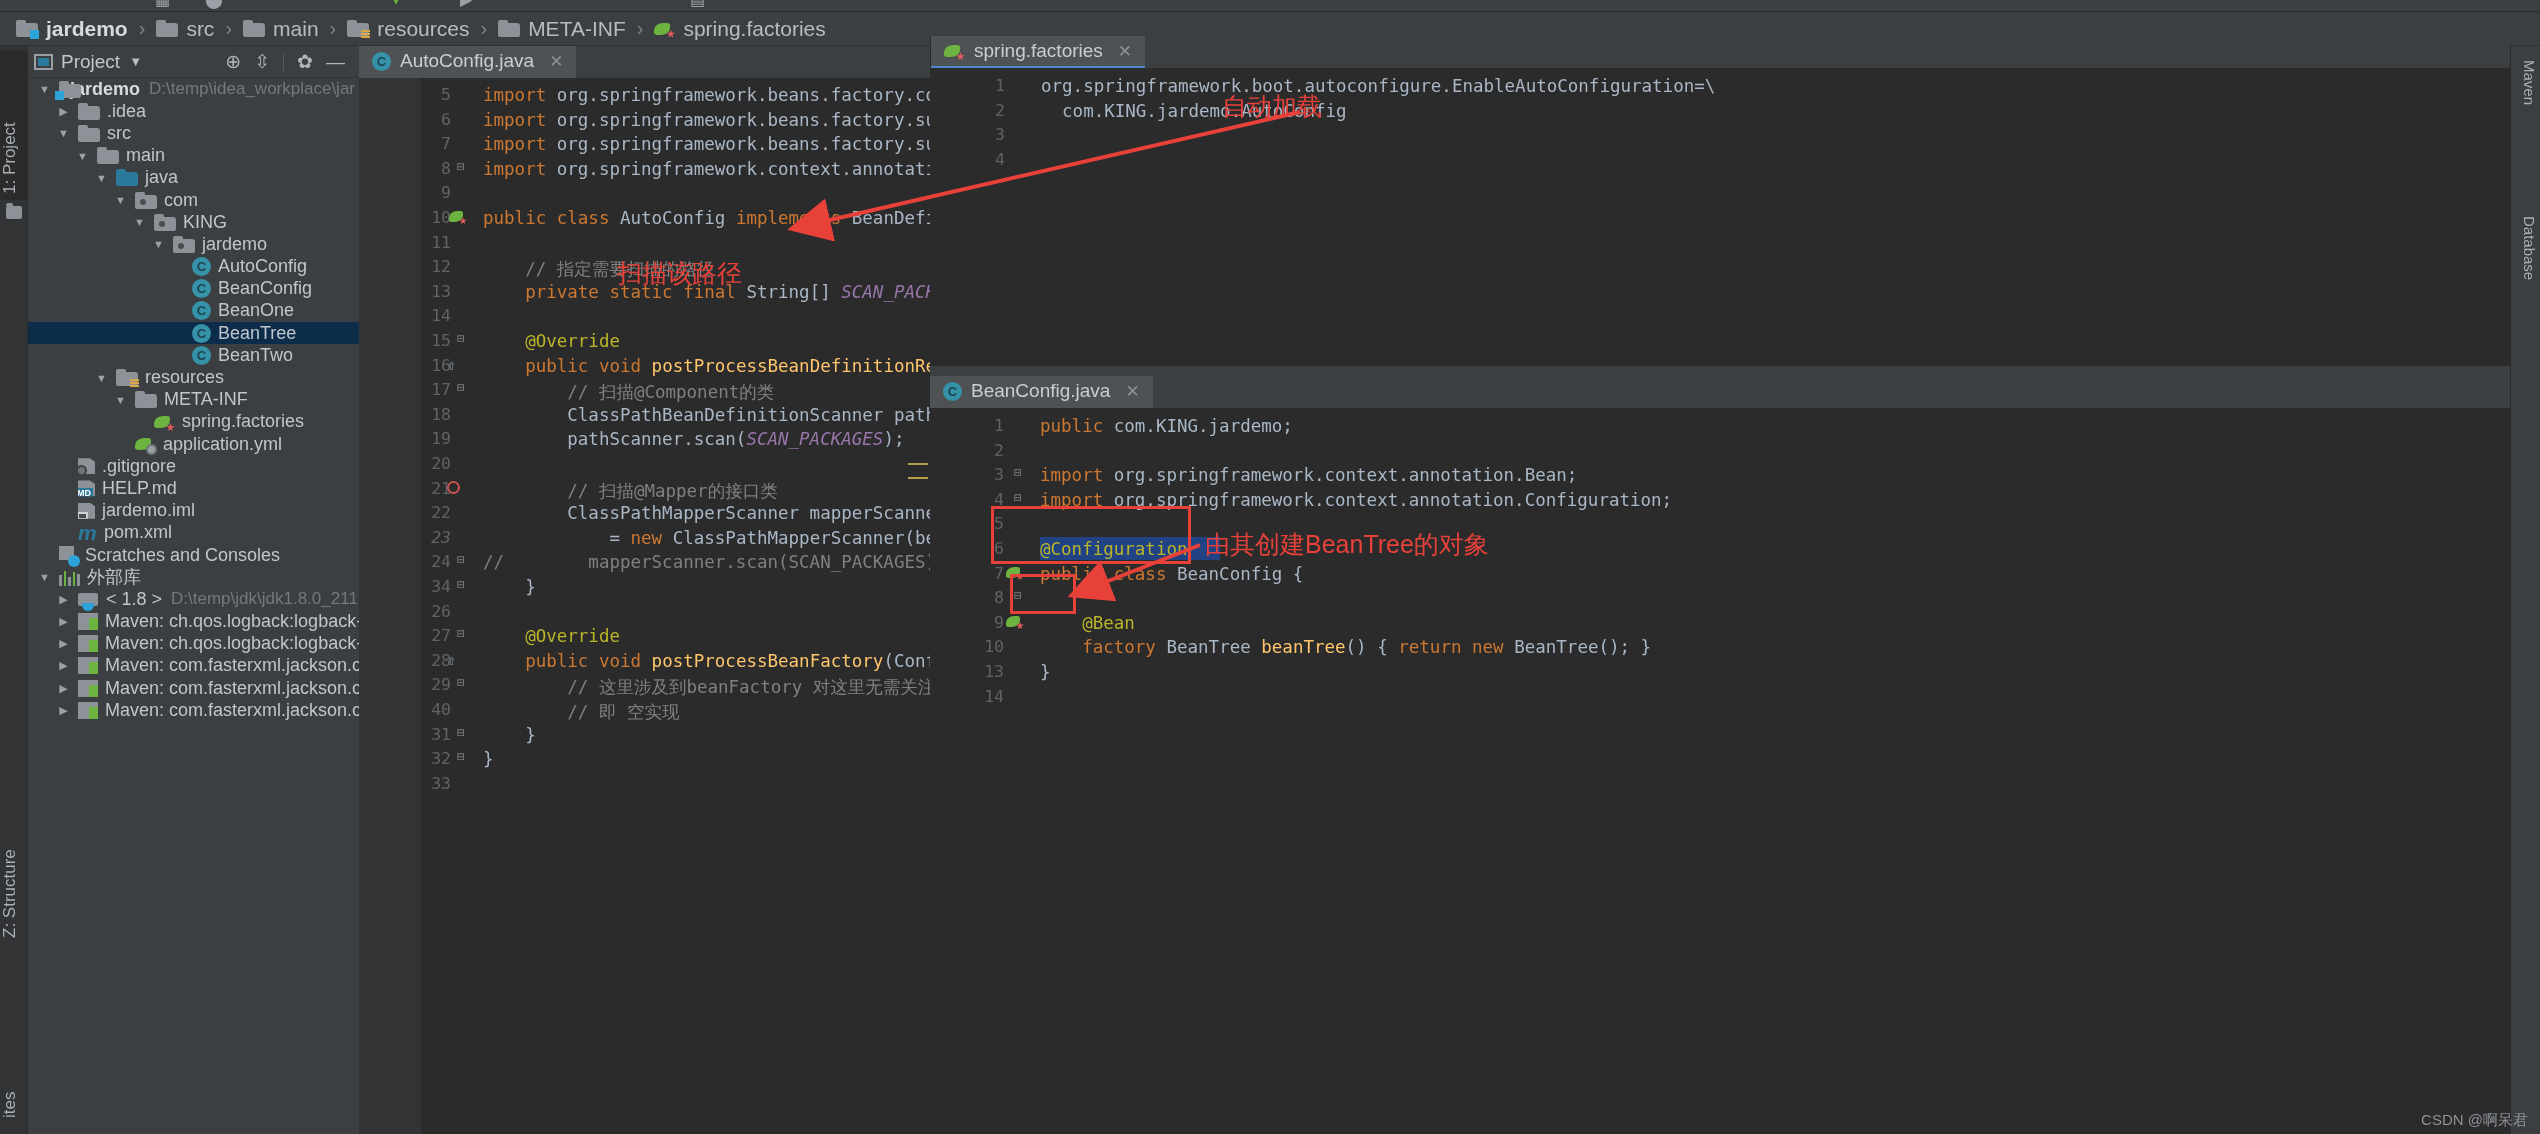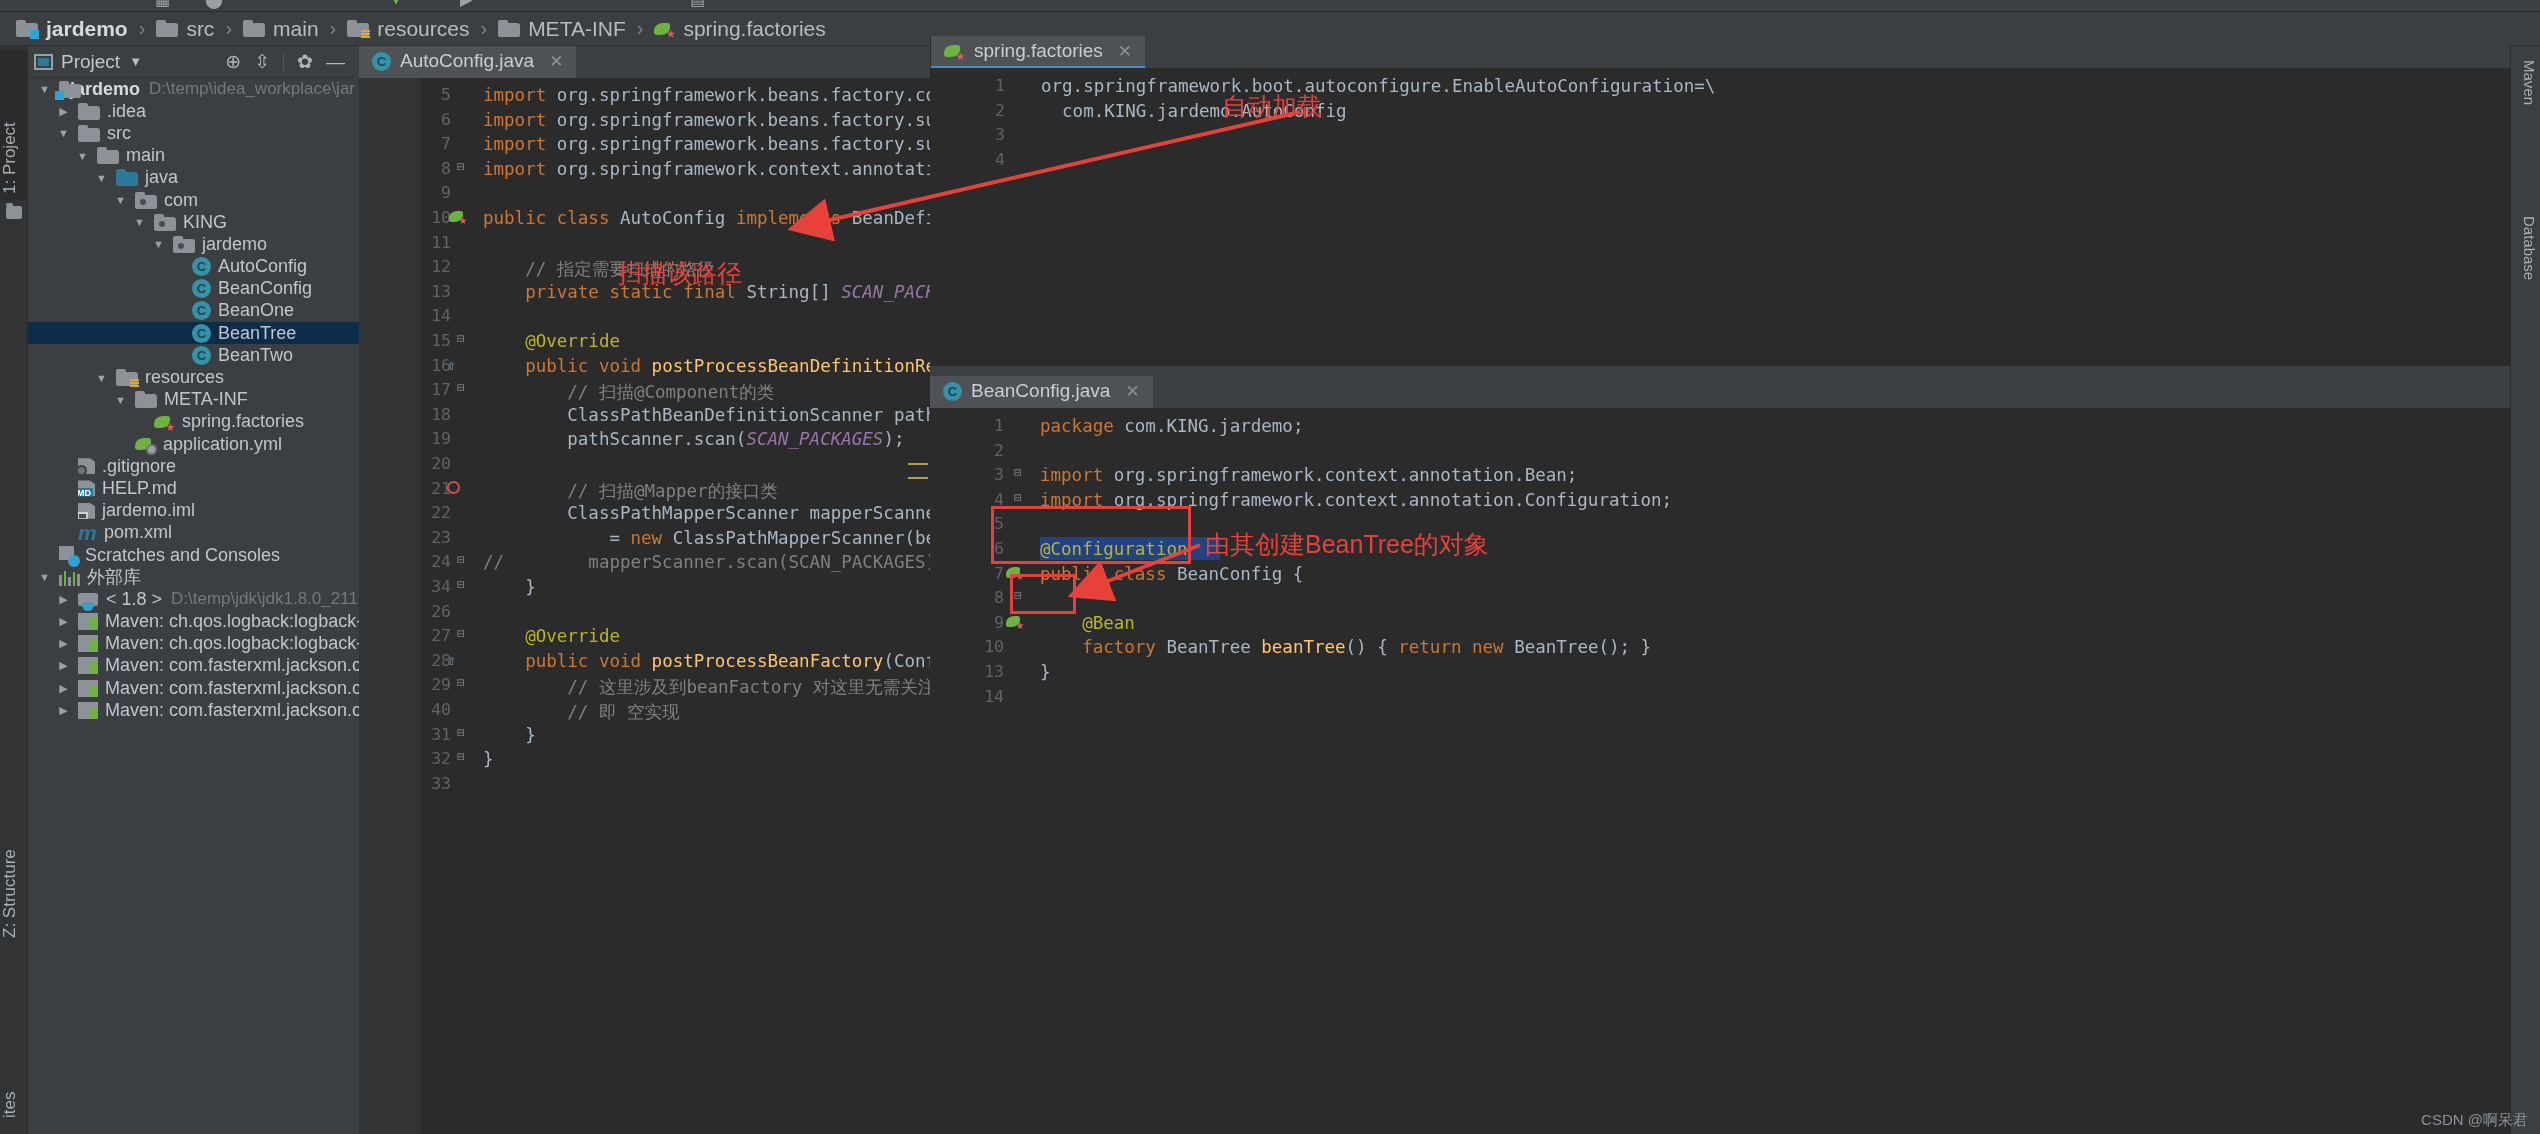--- a/index.html
+++ b/index.html
@@ -519,21 +519,21 @@
           <div class="cl" style="top: 326.8px; left: 62px;">        ClassPathBeanDefinitionScanner pathScanner =  ClassPathBeanDefini</div>
           <div class="ln" style="top: 351.4px; left: -16px;">19</div>
           <div class="cl" style="top: 351.4px; left: 62px;">        pathScanner.scan(<span class="stat">SCAN_PACKAGES</span>);</div>
           <div class="ln" style="top: 376px; left: -16px;">20</div>
           <div class="cl" style="top: 376px; left: 62px;"></div>
           <div class="ln" style="top: 400.6px; left: -16px;">21</div>
           <div class="cl" style="top: 400.6px; left: 62px;">        <span class="cmt">// 扫描@Mapper的接口类</span></div>
           <div class="gcirc" style="top: 402.6px; left: 26px;"></div>
           <div class="ln" style="top: 425.2px; left: -16px;">22</div>
           <div class="cl" style="top: 425.2px; left: 62px;">        ClassPathMapperScanner mapperScanner</div>
-          <div class="ln" style="top: 449.8px; left: -16px;">23</div>
+          <div class="ln" style="top: 449.8px; left: -16px; font-style: italic;">23</div>
           <div class="cl" style="top: 449.8px; left: 62px;">            = <span class="kw">new</span> ClassPathMapperScanner(beanDefinitionRegistry);</div>
           <div class="ln" style="top: 474.4px; left: -16px;">24</div>
           <div class="cl" style="top: 474.4px; left: 62px;"><span class="cmt">//        mapperScanner.scan(SCAN_PACKAGES);</span></div>
           <div class="gfold" style="top: 474.4px; left: 36px;">⊟</div>
           <div class="ln" style="top: 499px; left: -16px;">34</div>
           <div class="cl" style="top: 499px; left: 62px;">    }</div>
           <div class="gfold" style="top: 499px; left: 36px;">⊟</div>
           <div class="ln" style="top: 523.6px; left: -16px;">26</div>
           <div class="cl" style="top: 523.6px; left: 62px;"></div>
           <div class="ln" style="top: 548.2px; left: -16px;">27</div>
@@ -590,21 +590,21 @@
       <div class="etab">
         <span class="cls-ic">C</span>
         <span>BeanConfig.java</span>
         <span class="x">✕</span>
       </div>
     </div>
     <div class="codearea">
       <div class="gutter" style="width:50px;background:#2b2b2b;"></div>
       <div class="codelines" id="codeC" style="left:50px;">
           <div class="ln" style="top: 8px; left: -22px;">1</div>
-          <div class="cl" style="top: 8px; left: 60px;"><span class="kw">package</span> com.KING.jardemo;</div>
+          <div class="cl" style="top: 8px; left: 60px;"><span class="kw">public</span> com.KING.jardemo;</div>
           <div class="ln" style="top: 32.6px; left: -22px;">2</div>
           <div class="cl" style="top: 32.6px; left: 60px;"></div>
           <div class="ln" style="top: 57.2px; left: -22px;">3</div>
           <div class="cl" style="top: 57.2px; left: 60px;"><span class="kw">import</span> org.springframework.context.annotation.Bean;</div>
           <div class="gfold" style="top: 57.2px; left: 34px;">⊟</div>
           <div class="ln" style="top: 81.8px; left: -22px;">4</div>
           <div class="cl" style="top: 81.8px; left: 60px;"><span class="kw">import</span> org.springframework.context.annotation.Configuration;</div>
           <div class="gfold" style="top: 81.8px; left: 34px;">⊟</div>
           <div class="ln" style="top: 106.4px; left: -22px;">5</div>
           <div class="cl" style="top: 106.4px; left: 60px;"></div>

